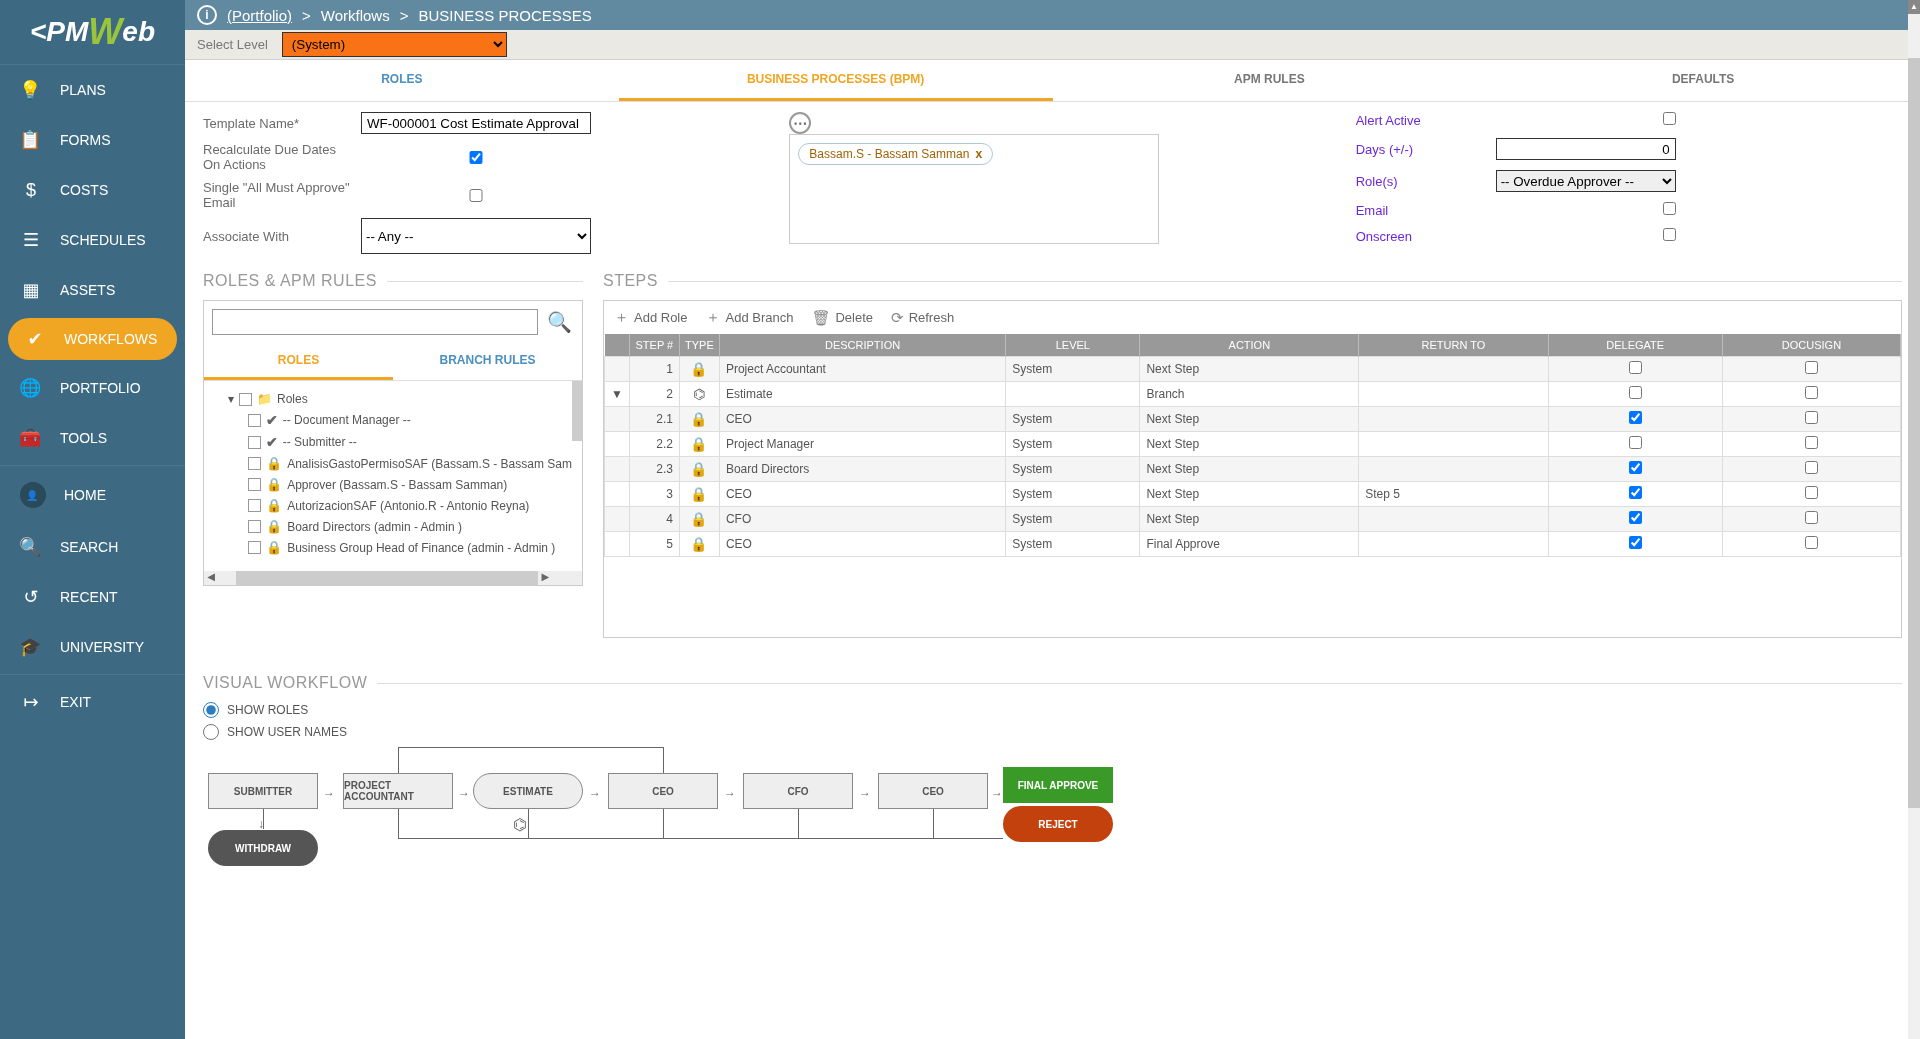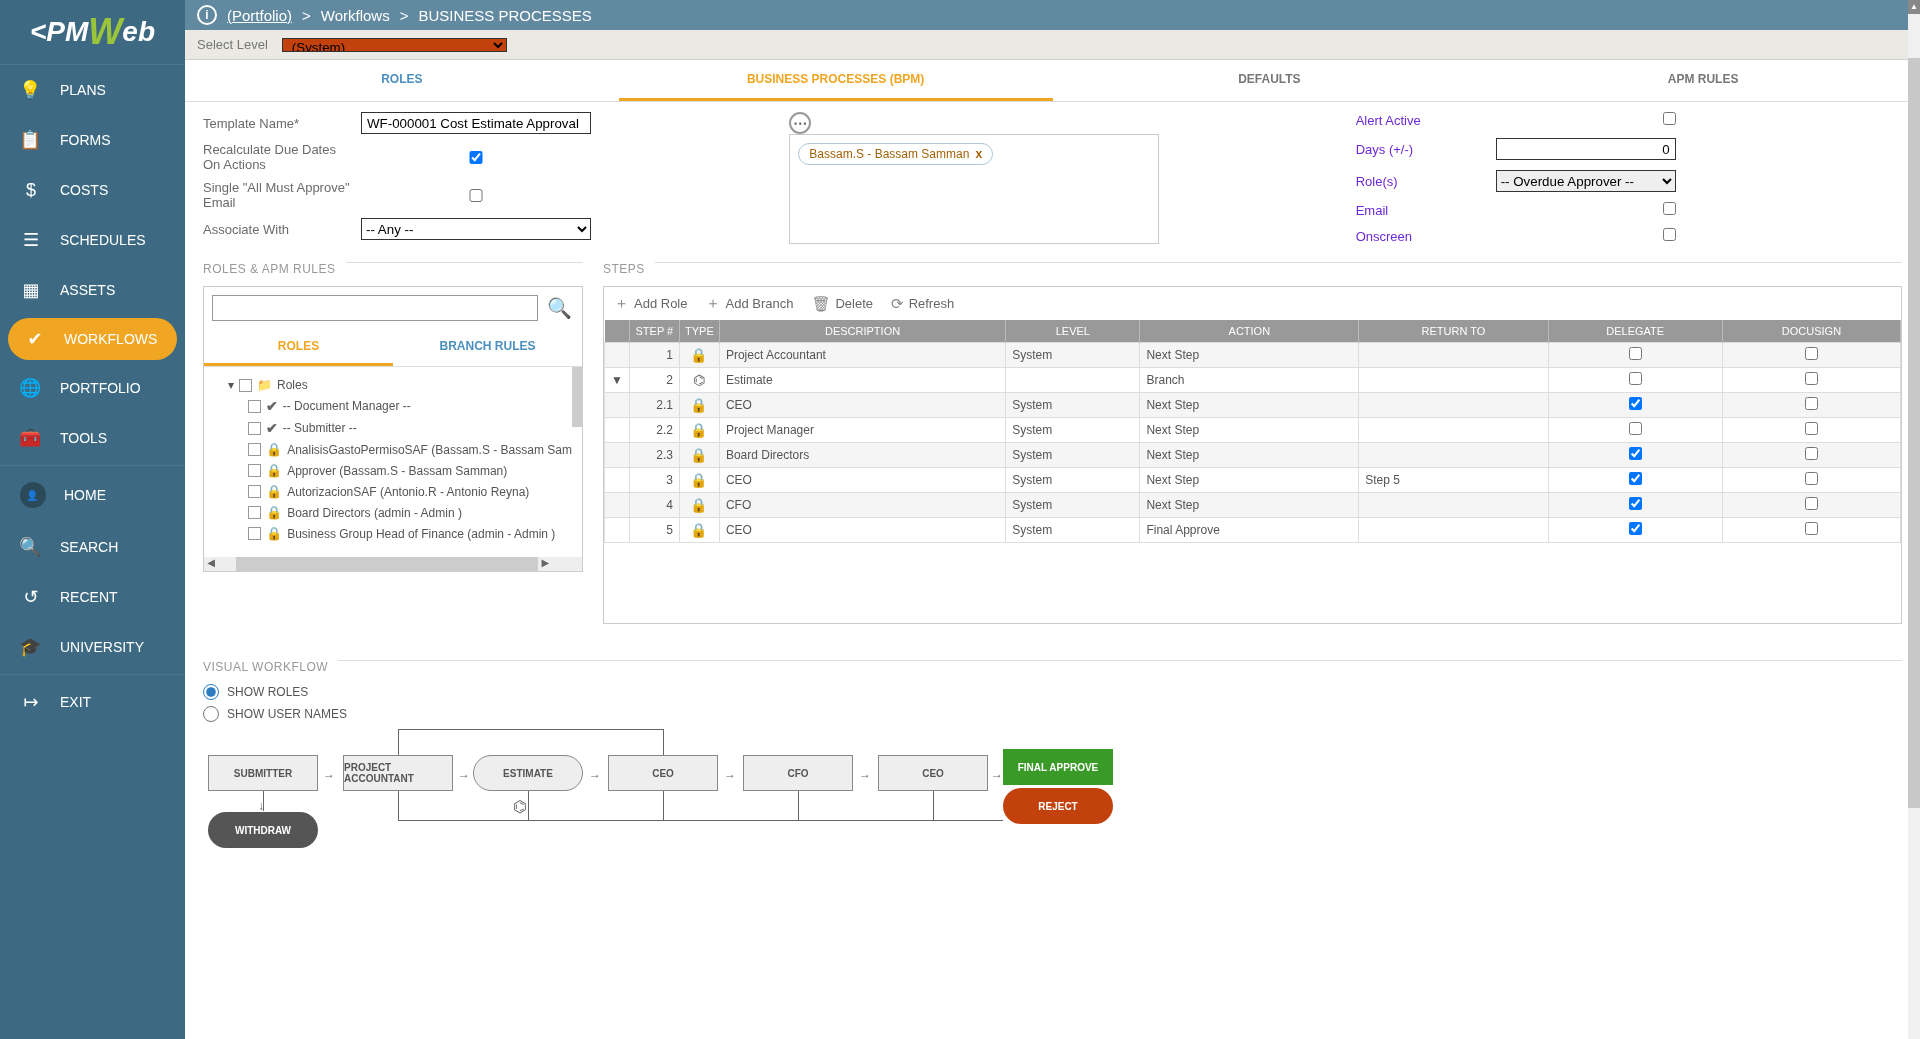--- a/index.html
+++ b/index.html
@@ -18,46 +18,46 @@
 .avatar { width: 26px; height: 26px; border-radius: 50%; background: #2a4a5a; display: flex; align-items: center; justify-content: center; font-size: 10px; }
 
 
 .main { flex: 1; display: flex; flex-direction: column; overflow: hidden; position: relative; }
 .topbar { background: #6189a0; color: #fff; height: 30px; display: flex; align-items: center; padding: 0 12px; gap: 10px; font-size: 15px; }
 .topbar a { color: #fff; text-decoration: underline; }
 .info-icon { width: 20px; height: 20px; border: 2px solid #fff; border-radius: 50%; display: flex; align-items: center; justify-content: center; font-size: 12px; font-weight: bold; }
 
 .level-bar { background: #eae9e4; height: 30px; display: flex; align-items: center; padding: 0 12px; gap: 14px; border-bottom: 1px solid #d0d0d0; }
 .level-bar label { color: #777; font-size: 13px; }
-.select-level { width: 225px; height: 14px; border: 1px solid #333; background: #c2410c; padding: 0 5px; }
+.select-level { width: 225px; height: 25px; border: 1px solid #333; background: #f97316; padding: 0 5px; }
 
 .tabs { display: flex; border-bottom: 1px solid #ddd; background: #fff; }
 .tab { flex: 1; text-align: center; padding: 12px; font-size: 12px; font-weight: bold; color: #777; cursor: pointer; }
 .tab.active { color: #f0a622; border-bottom: 3px solid #f0a622; }
 .tab.link { color: #4a90c0; }
 
 .content { flex: 1; overflow-y: auto; padding: 10px 18px; }
 .form-section { display: flex; gap: 30px; }
 .form-col { flex: 1; }
 .form-grid { display: grid; grid-template-columns: 150px 230px; gap: 8px 8px; align-items: center; }
 .form-grid label { color: #6b6b6b; font-size: 13px; }
 .txt-input { width: 100%; height: 22px; border: 1px solid #333; padding: 0 5px; }
-.select-input { width: 100%; height: 22px; border: 1px solid #333; background: #fff; }
+.select-input { width: 100%; height: 36px; border: 1px solid #333; background: #fff; }
 
 .chips-box { border: 1px solid #ccc; min-height: 110px; width: 370px; padding: 8px; margin-left: 10px; }
 .chip { display: inline-flex; align-items: center; border: 1px solid #b0c8d8; border-radius: 12px; padding: 3px 10px; font-size: 12px; color: #a16207; background: #fff; }
 .chip .x { margin-left: 6px; cursor: pointer; font-weight: bold; }
 .dots-btn { width: 22px; height: 22px; border: 2px solid #999; border-radius: 50%; display: flex; align-items: center; justify-content: center; font-size: 14px; font-weight: bold; color: #666; cursor: pointer; margin-left: 10px; }
 
 .right-form { display: grid; grid-template-columns: 120px 180px; gap: 10px 20px; align-items: center; }
 .right-form label { color: #6d28d9; font-size: 13px; }
 .right-form input[type=text] { height: 22px; border: 1px solid #333; text-align: right; padding: 0 5px; width: 100%; }
 .right-form select { height: 22px; border: 1px solid #333; width: 100%; }
 
-.section-title { display: flex; align-items: flex-start; gap: 10px; margin: 18px 0 10px; color: #999; font-size: 12px; letter-spacing: 0.5px; }
+.section-title { display: flex; align-items: center; gap: 10px; margin: 18px 0 10px; color: #999; font-size: 16px; letter-spacing: 0.5px; }
 .section-title .line { flex: 1; height: 1px; background: #ddd; }
 
 .two-col { display: flex; gap: 20px; }
 
 .roles-panel { width: 380px; border: 1px solid #ccc; background: #fff; }
 .search-bar { display: flex; padding: 8px; gap: 8px; align-items: center; }
 .search-bar input { flex: 1; height: 26px; border: 1px solid #999; padding: 0 5px; }
 .search-btn { font-size: 20px; color: #888; cursor: pointer; width: 28px; text-align: center; }
 .roles-tabs { display: flex; border-bottom: 1px solid #ddd; }
 .roles-tab { flex: 1; text-align: center; padding: 10px; font-size: 12px; font-weight: bold; color: #f0a622; cursor: pointer; border-bottom: 3px solid #f0a622; }
@@ -194,22 +194,22 @@
     <div class="level-bar">
       <label>Select Level</label>
       <select class="select-level">
         <option>(System)</option>
       </select>
     </div>
 
     <div class="tabs">
       <div class="tab link">ROLES</div>
       <div class="tab active">BUSINESS PROCESSES (BPM)</div>
+      <div class="tab">APM RULES</div>
       <div class="tab">DEFAULTS</div>
-      <div class="tab">APM RULES</div>
     </div>
 
     <div class="content">
 
       <div class="form-section">
         <div class="form-col">
           <div class="form-grid">
             <label>Template Name*</label>
             <input type="text" class="txt-input" value="WF-000001 Cost Estimate Approval" style="">
             <label>Recalculate Due Dates On Actions</label>

